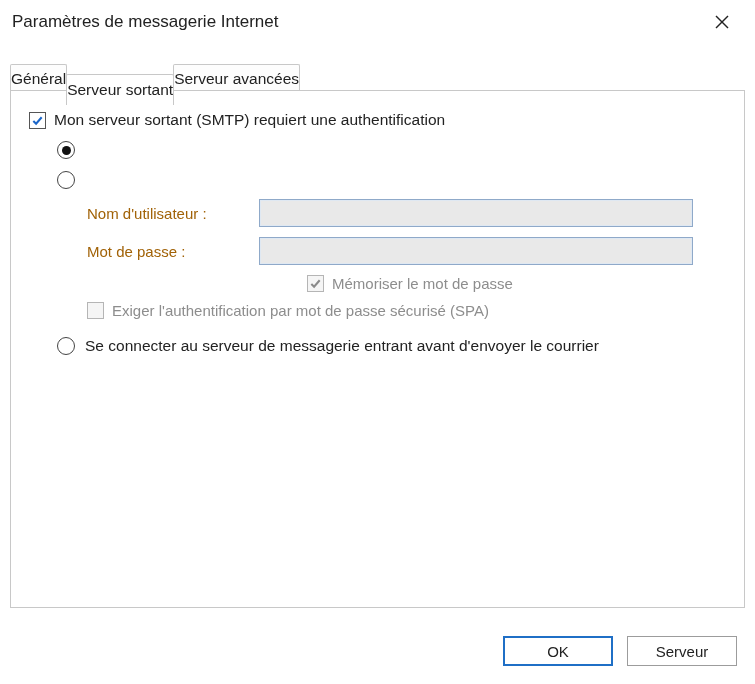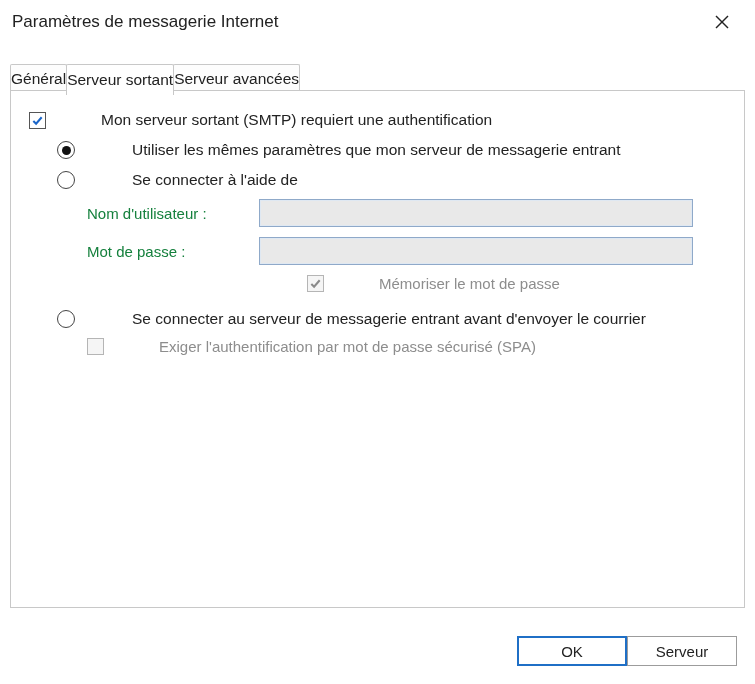--- a/index.html
+++ b/index.html
@@ -49,32 +49,32 @@
     color: #222;
   }
   .tab.inactive {
     background: #fdfdfd;
     top: 2px;
     padding-top: 5px; padding-bottom: 5px;
   }
   .tab.active {
     background: #fff;
     z-index: 3;
-    top: 4px;
+    top: 14px;
   }
   .tab-panel {
     border: 1px solid #c8c8c8;
     margin-top: -1px;
     height: 518px;
     padding: 20px 18px;
     position: relative;
     background: #fff;
   }
 
-  .row { display: flex; align-items: center; gap: 47px; }
+  .row { display: flex; align-items: center; }
   .checkbox-box {
     width: 17px; height: 17px;
     border: 1px solid #555;
     margin-right: 8px;
     display: inline-flex; align-items: center; justify-content: center;
     background: #fff;
     flex: 0 0 auto;
   }
   .checkbox-box.checked svg { display: block; }
   .checkbox-box svg { display: none; stroke:#1b66c9; stroke-width:2.2; fill:none; }
@@ -100,37 +100,37 @@
   .indent-1 { margin-left: 28px; }
   .indent-2 { margin-left: 58px; }
 
   .opt-label { font-size: 15.5px; }
   .field-row {
     display: flex; align-items: center;
     margin-top: 10px;
   }
   .field-label {
     width: 172px;
-    color: #15803d;
+    color: #a16207;
     font-size: 15px;
   }
   .field-input {
     width: 434px; height: 28px;
     border: 1px solid #8fa9c9;
     background: #e9e9e9;
     box-shadow: inset 0 0 0 1px #dfe8f2;
   }
 
   .sub-check { margin-top: 10px; }
   .sub-check .lab { color:#8d8d8d; font-size:15px; }
 
   .footer {
     position: absolute;
     right: 18px; bottom: 18px;
-    display: flex; 
+    display: flex; gap: 14px;
   }
   .btn {
     width: 110px; height: 30px;
     display: flex; align-items: center; justify-content: center;
     font-size: 15px;
     background: #fff;
     border: 1px solid #9c9c9c;
     cursor: default;
   }
   .btn.primary {
@@ -163,26 +163,24 @@
       <span class="checkbox-box checked">
         <svg width="13" height="13" viewBox="0 0 14 14">
           <polyline points="2.5,7.5 5.5,10.5 11.5,3.5"></polyline>
         </svg>
       </span>
       <span class="opt-label">Mon serveur sortant (SMTP) requiert une authentification</span>
     </div>
 
     <div class="row indent-1" style="margin-top:12px;">
       <span class="radio-outer selected"></span>
-      <span class="opt-label">Utiliser les mêmes paramètres que mon serveur de messagerie entrant</span>
     </div>
 
     <div class="row indent-1" style="margin-top:12px;">
       <span class="radio-outer"></span>
-      <span class="opt-label">Se connecter à l'aide de</span>
     </div>
 
     <div class="field-row indent-2">
       <span class="field-label">Nom d'utilisateur :</span>
       <span class="field-input"></span>
     </div>
 
     <div class="field-row indent-2">
       <span class="field-label">Mot de passe :</span>
       <span class="field-input"></span>
@@ -190,31 +188,31 @@
 
     <div class="row sub-check" style="margin-left:230px;padding-left:48px;">
       <span class="checkbox-box disabled checked">
         <svg width="13" height="13" viewBox="0 0 14 14">
           <polyline points="2.5,7.5 5.5,10.5 11.5,3.5"></polyline>
         </svg>
       </span>
       <span class="lab">Mémoriser le mot de passe</span>
     </div>
 
-    <div class="row indent-1" style="margin-top:18px;">
-      <span class="radio-outer"></span>
-      <span class="opt-label">Se connecter au serveur de messagerie entrant avant d'envoyer le courrier</span>
-    </div>
-
     <div class="row sub-check indent-2">
       <span class="checkbox-box disabled">
         
       </span>
       <span class="lab">Exiger l'authentification par mot de passe sécurisé (SPA)</span>
     </div>
 
+    <div class="row indent-1" style="margin-top:18px;">
+      <span class="radio-outer"></span>
+      <span class="opt-label">Se connecter au serveur de messagerie entrant avant d'envoyer le courrier</span>
+    </div>
+
   </div>
 </div>
 
 <div class="footer">
   <div class="btn primary">OK</div>
   <div class="btn">Serveur</div>
 </div>
 
 </body></html>

